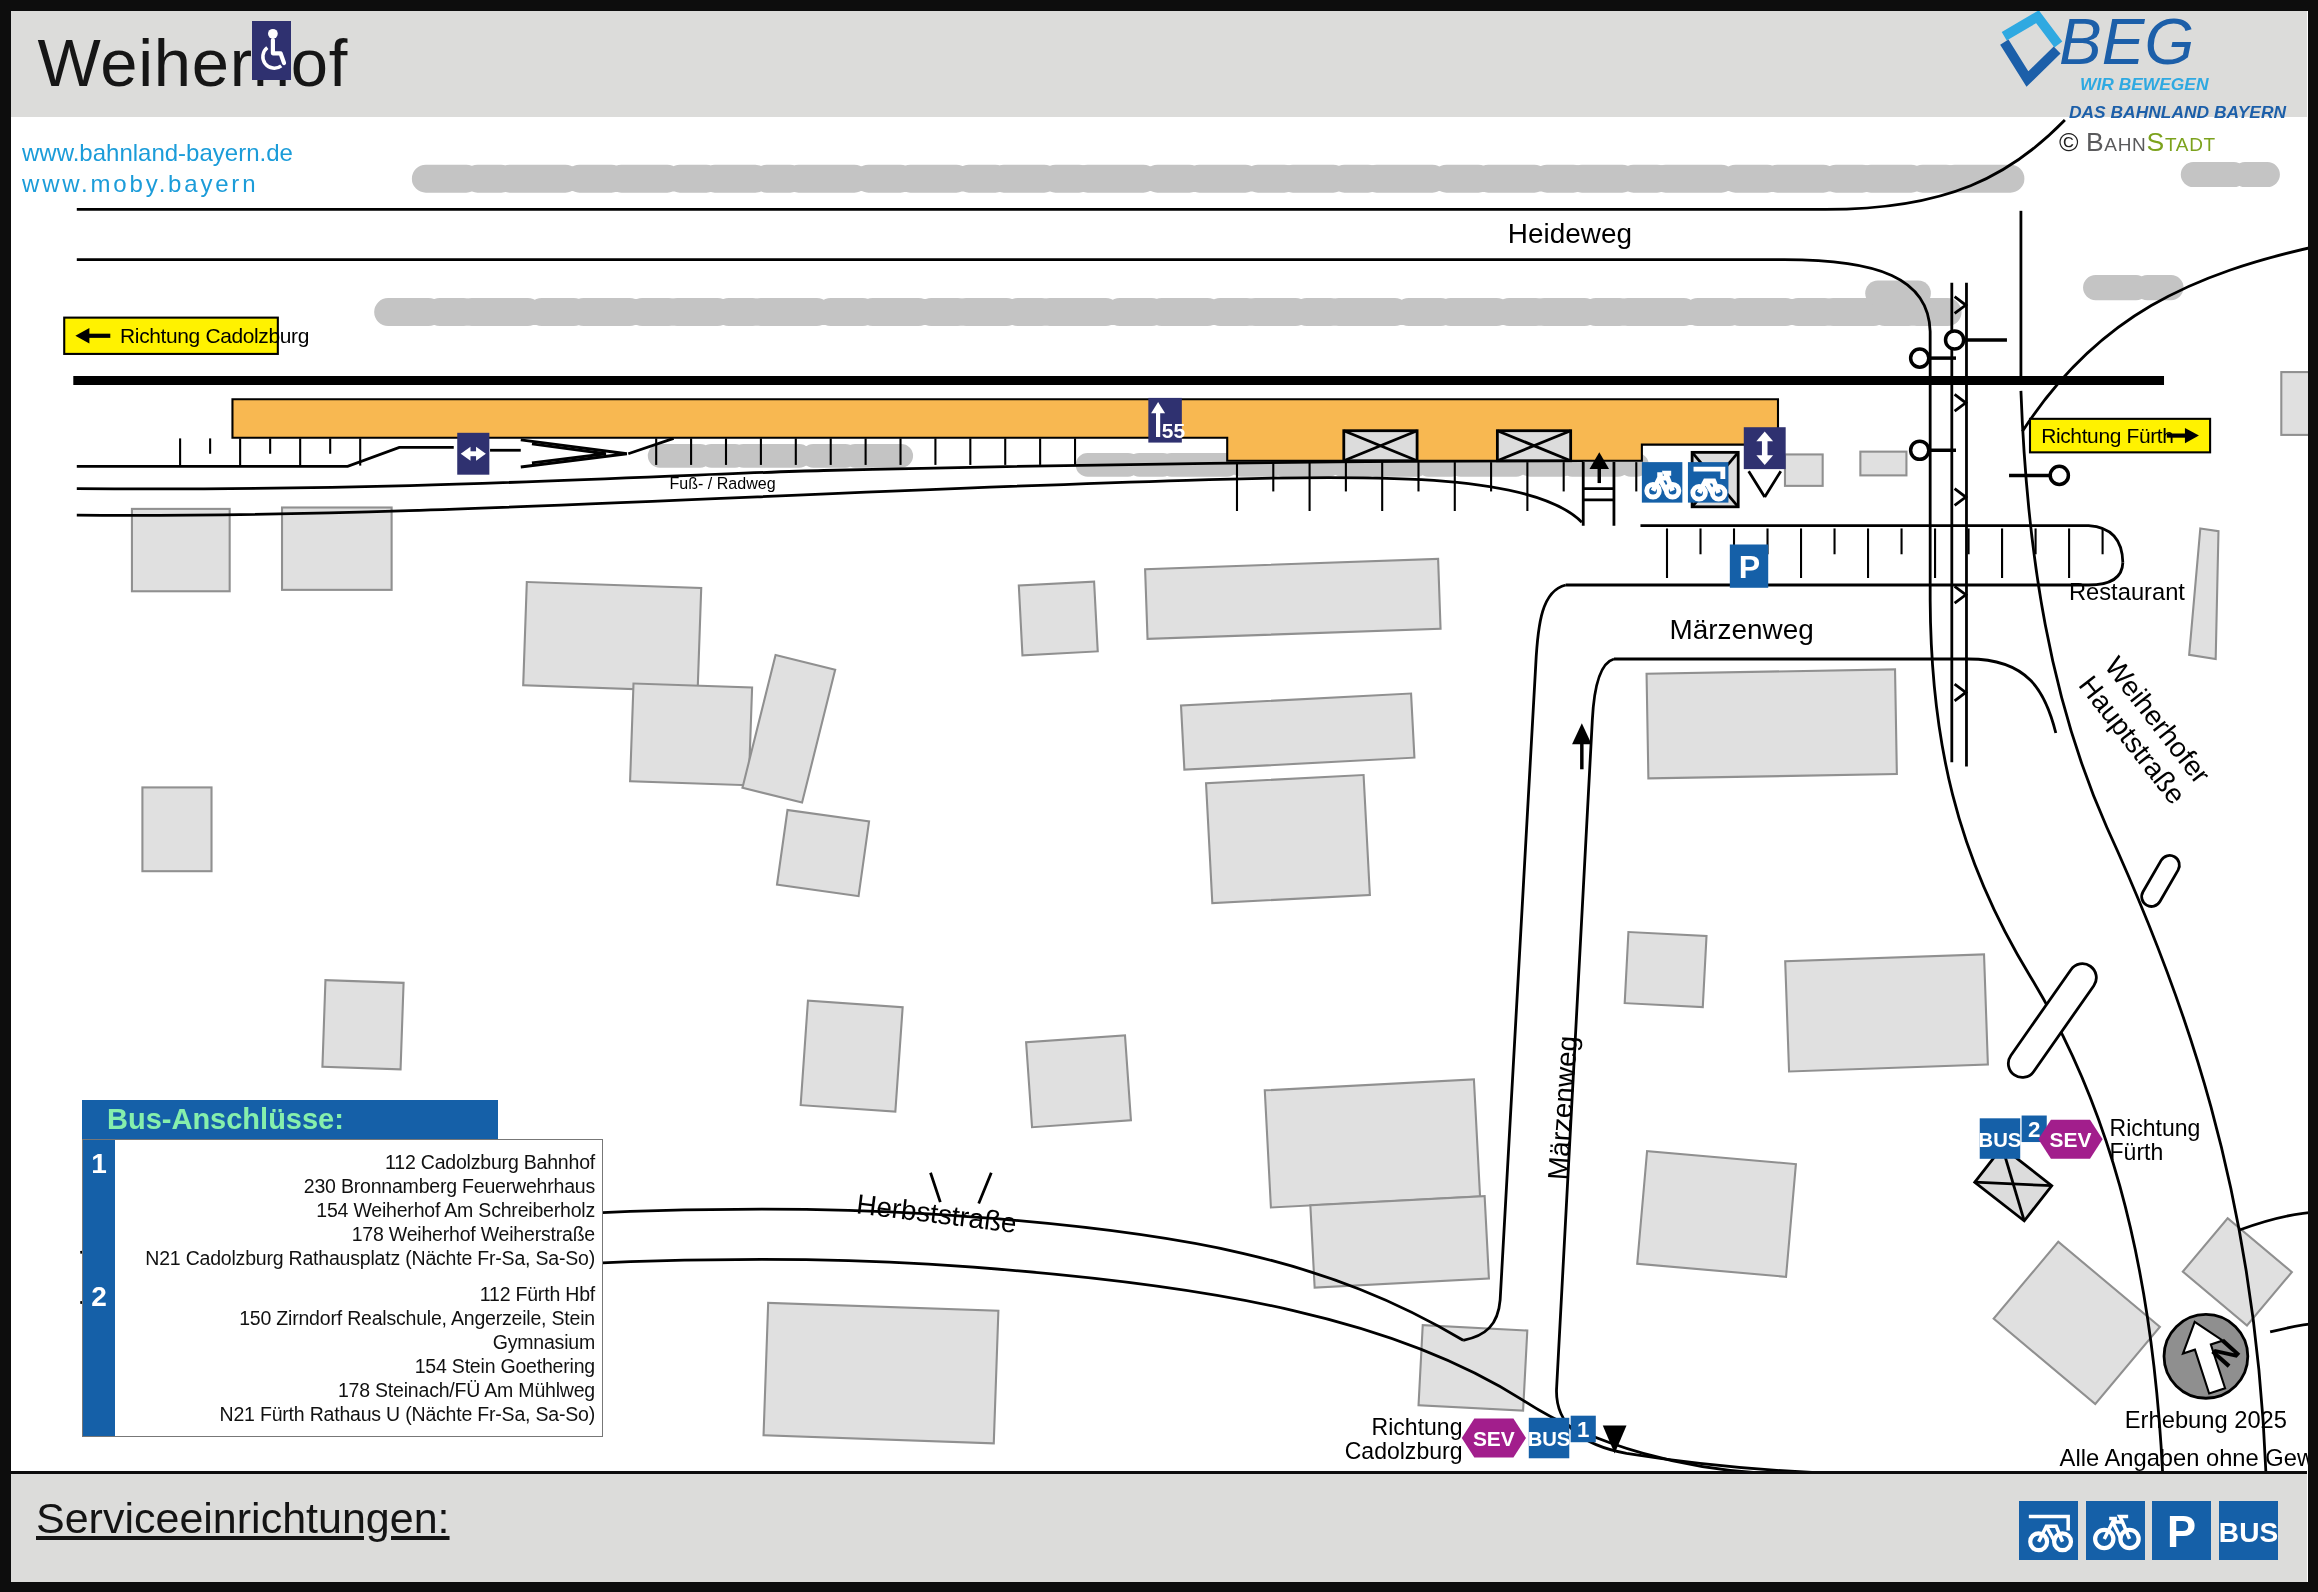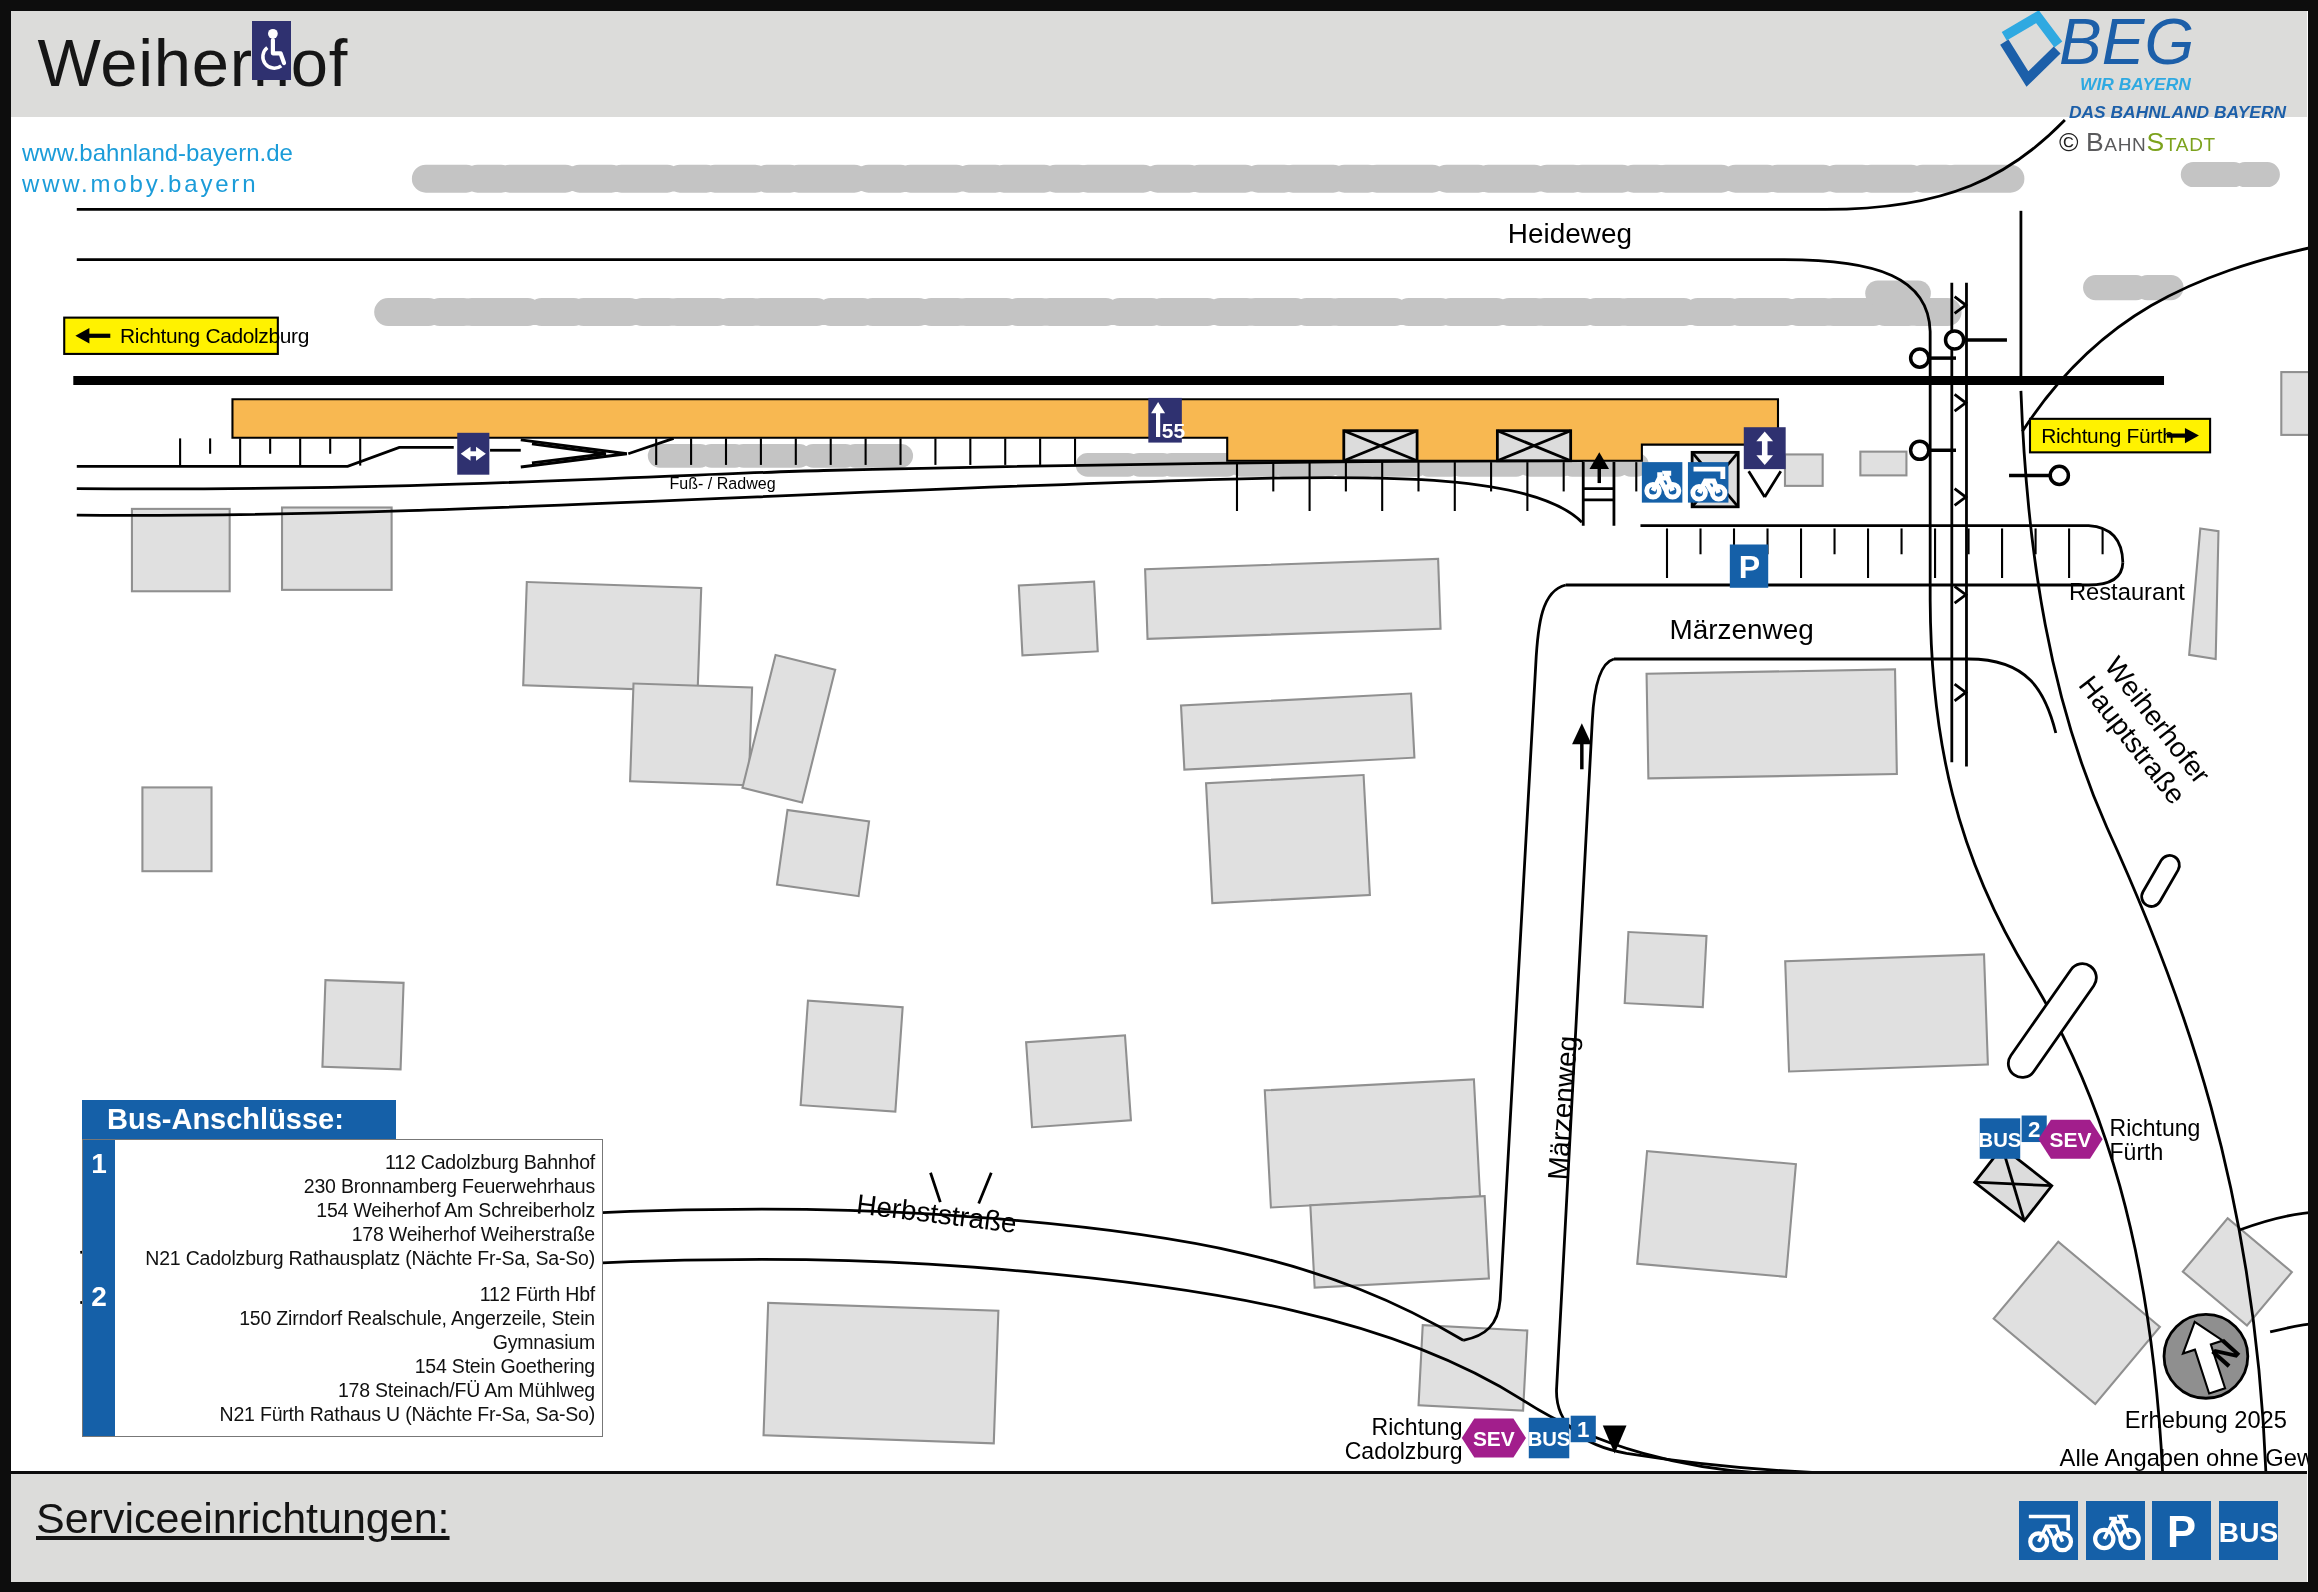--- a/index.html
+++ b/index.html
@@ -51,21 +51,21 @@
   .ml{fill:#000;}
   .ml40{font-size:40px;}
   .ml34{font-size:34px;}
   .ml23{font-size:23px;}
   .badge-txt{fill:#fff;font-weight:bold;}
   .sign{fill:var(--yellow);stroke:#000;stroke-width:3;}
   .sign-txt{font-size:30px;fill:#000;letter-spacing:-0.5px;}
 
   
   .bus-panel{position:absolute;left:82px;top:1100px;width:521px;z-index:20;}
-  .bus-title{width:314px;height:39px;background:var(--blue);color:#ffffff;
+  .bus-title{width:416px;height:39px;background:var(--blue);color:#86efac;
              font-size:29px;font-weight:bold;line-height:39px;padding-left:25px;box-sizing:border-box;}
   .bus-body{border:1.4px solid #777;background:#fff;position:relative;padding:9.8px 7px 9.8px 34px;}
   .bus-strip{position:absolute;left:0;top:0;bottom:0;width:32px;background:var(--blue);}
   .bus-group{position:relative;margin-bottom:12.6px;}
   .bus-group:last-child{margin-bottom:0;}
   .bus-num{position:absolute;left:-34px;top:-1.4px;width:32px;text-align:center;
            color:#fff;font-size:28px;font-weight:bold;}
   .bus-route{font-size:19.5px;line-height:24px;color:#111;padding-left:24px;letter-spacing:-0.2px;text-align:right;}
 </style>
 </head>
@@ -367,21 +367,21 @@
 </div>
 <div class="beg-logo">
   <svg width="77" height="98" viewBox="0 0 110 140">
     <g transform="translate(14,12) rotate(13)">
       <path d="M4,40 L44,2 L82,34" stroke="#2FA9E1" stroke-width="14" fill="none"></path>
       <path d="M82,42 L50,92 L6,48" stroke="#1C5FA9" stroke-width="14" fill="none"></path>
     </g>
   </svg>
 </div>
 <div class="beg-name">BEG</div>
-<div class="beg-tag1">WIR BAYERN</div>
+<div class="beg-tag1">WIR BEWEGEN</div>
 <div class="beg-tag2">DAS BAHNLAND BAYERN</div>
 <div class="copyright">
   <span>©</span>
   <span class="bahn">Bahn</span><span class="stadt">Stadt</span>
 </div>
 
 <div class="links">
   <div class="l1">www.bahnland-bayern.de</div>
   <div class="l2">www.moby.bayern</div>
 </div>

